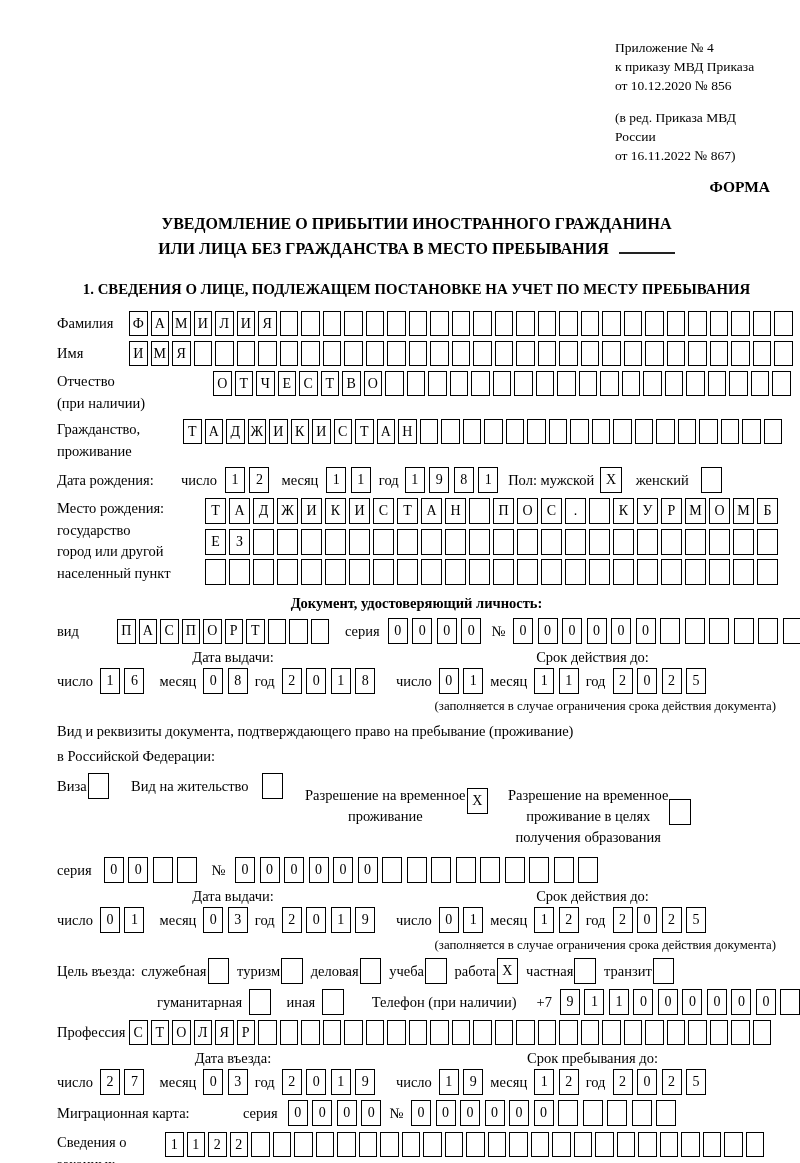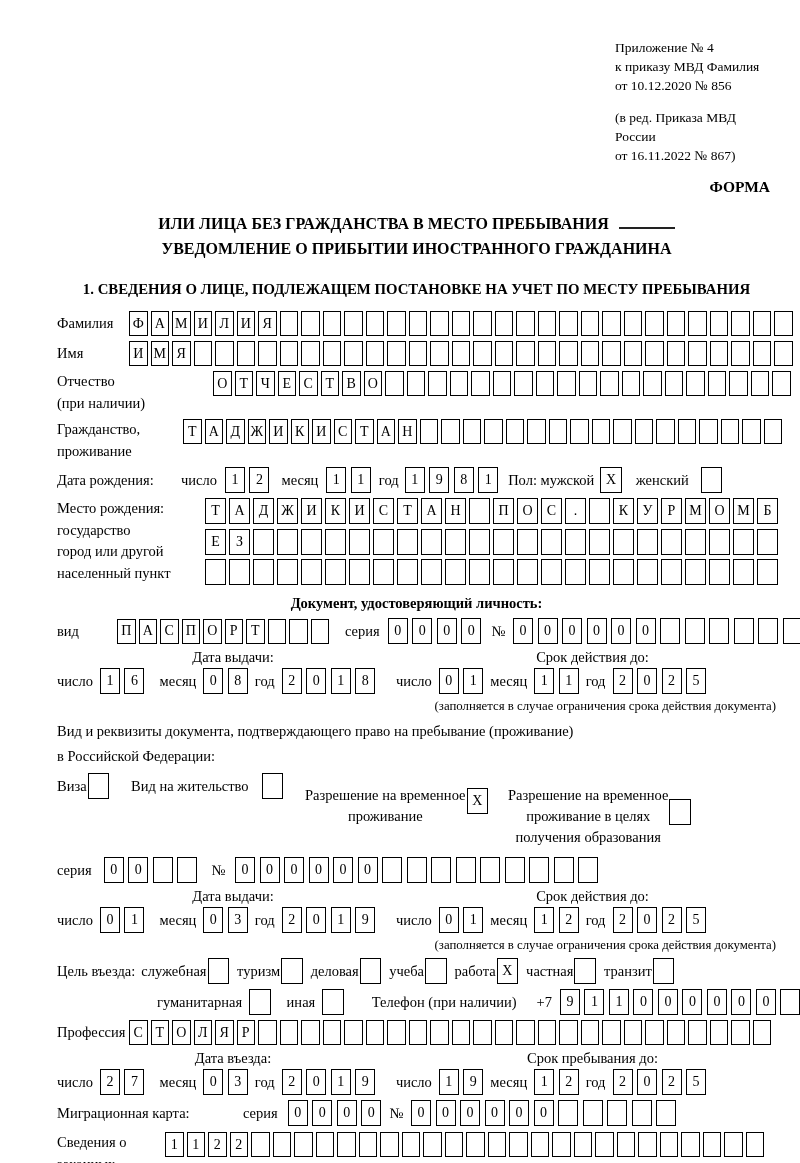--- a/index.html
+++ b/index.html
@@ -40,31 +40,31 @@
   .ml28{margin-left:28px;} .ml72{margin-left:100px;}
   .mt2{margin-top:2px;}
 </style>
 </head>
 <body>
 
 <div class="page">
 
   <div class="ref">
     <div>Приложение № 4</div>
-    <div>к приказу МВД Фамилия</div>
+    <div>к приказу МВД Приказа</div>
     <div>от 10.12.2020 № 856</div>
     <div class="red">(в ред. Приказа МВД России</div>
     <div>от 16.11.2022 № 867)</div>
   </div>
 
   <div class="forma">ФОРМА</div>
 
   <div class="title">
+    <div>УВЕДОМЛЕНИЕ О ПРИБЫТИИ ИНОСТРАННОГО ГРАЖДАНИНА</div>
     <div><span>ИЛИ ЛИЦА БЕЗ ГРАЖДАНСТВА В МЕСТО ПРЕБЫВАНИЯ</span><span class="blank"></span></div>
-    <div>УВЕДОМЛЕНИЕ О ПРИБЫТИИ ИНОСТРАННОГО ГРАЖДАНИНА</div>
   </div>
 
   <div class="sec">1. СВЕДЕНИЯ О ЛИЦЕ, ПОДЛЕЖАЩЕМ ПОСТАНОВКЕ НА УЧЕТ ПО МЕСТУ ПРЕБЫВАНИЯ</div>
 
   <div class="row">
     <span class="lbl w72">Фамилия</span>
     <span class="cells">
         <span class="cell">Ф</span>
         <span class="cell">А</span>
         <span class="cell">М</span>

